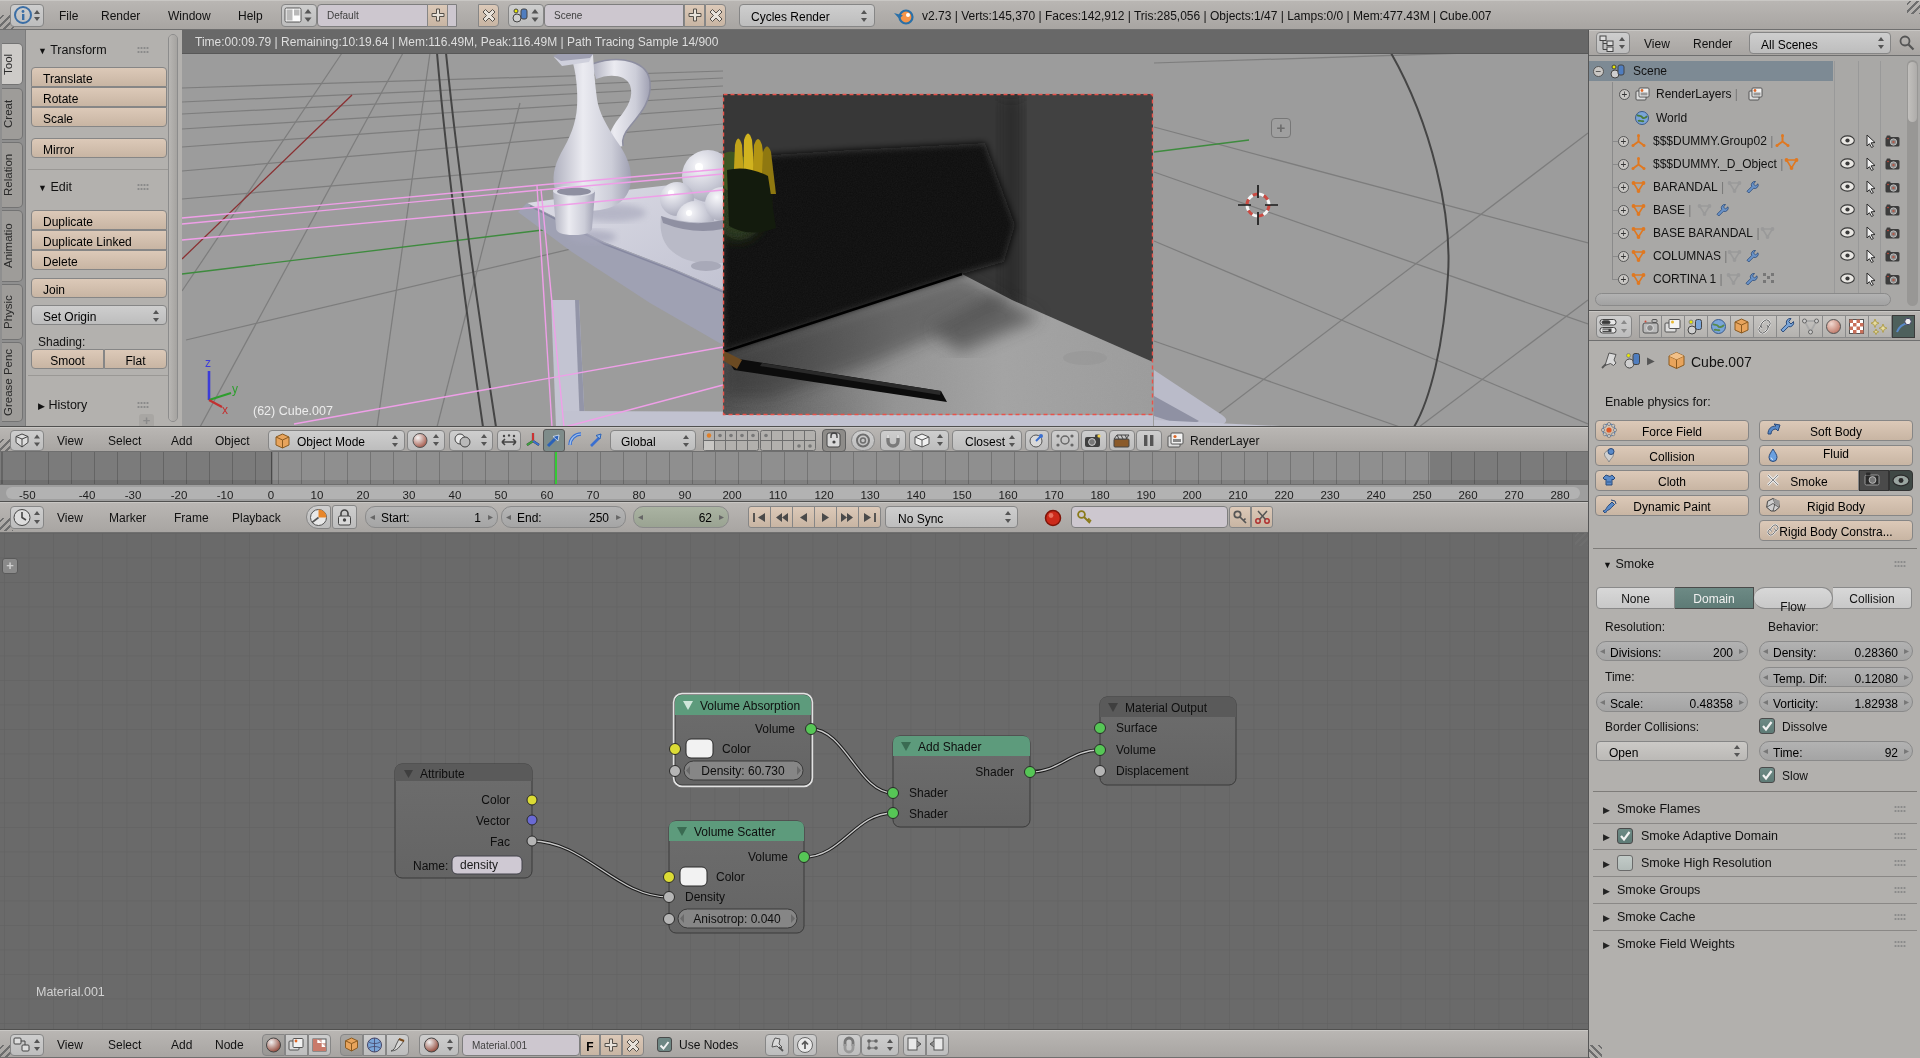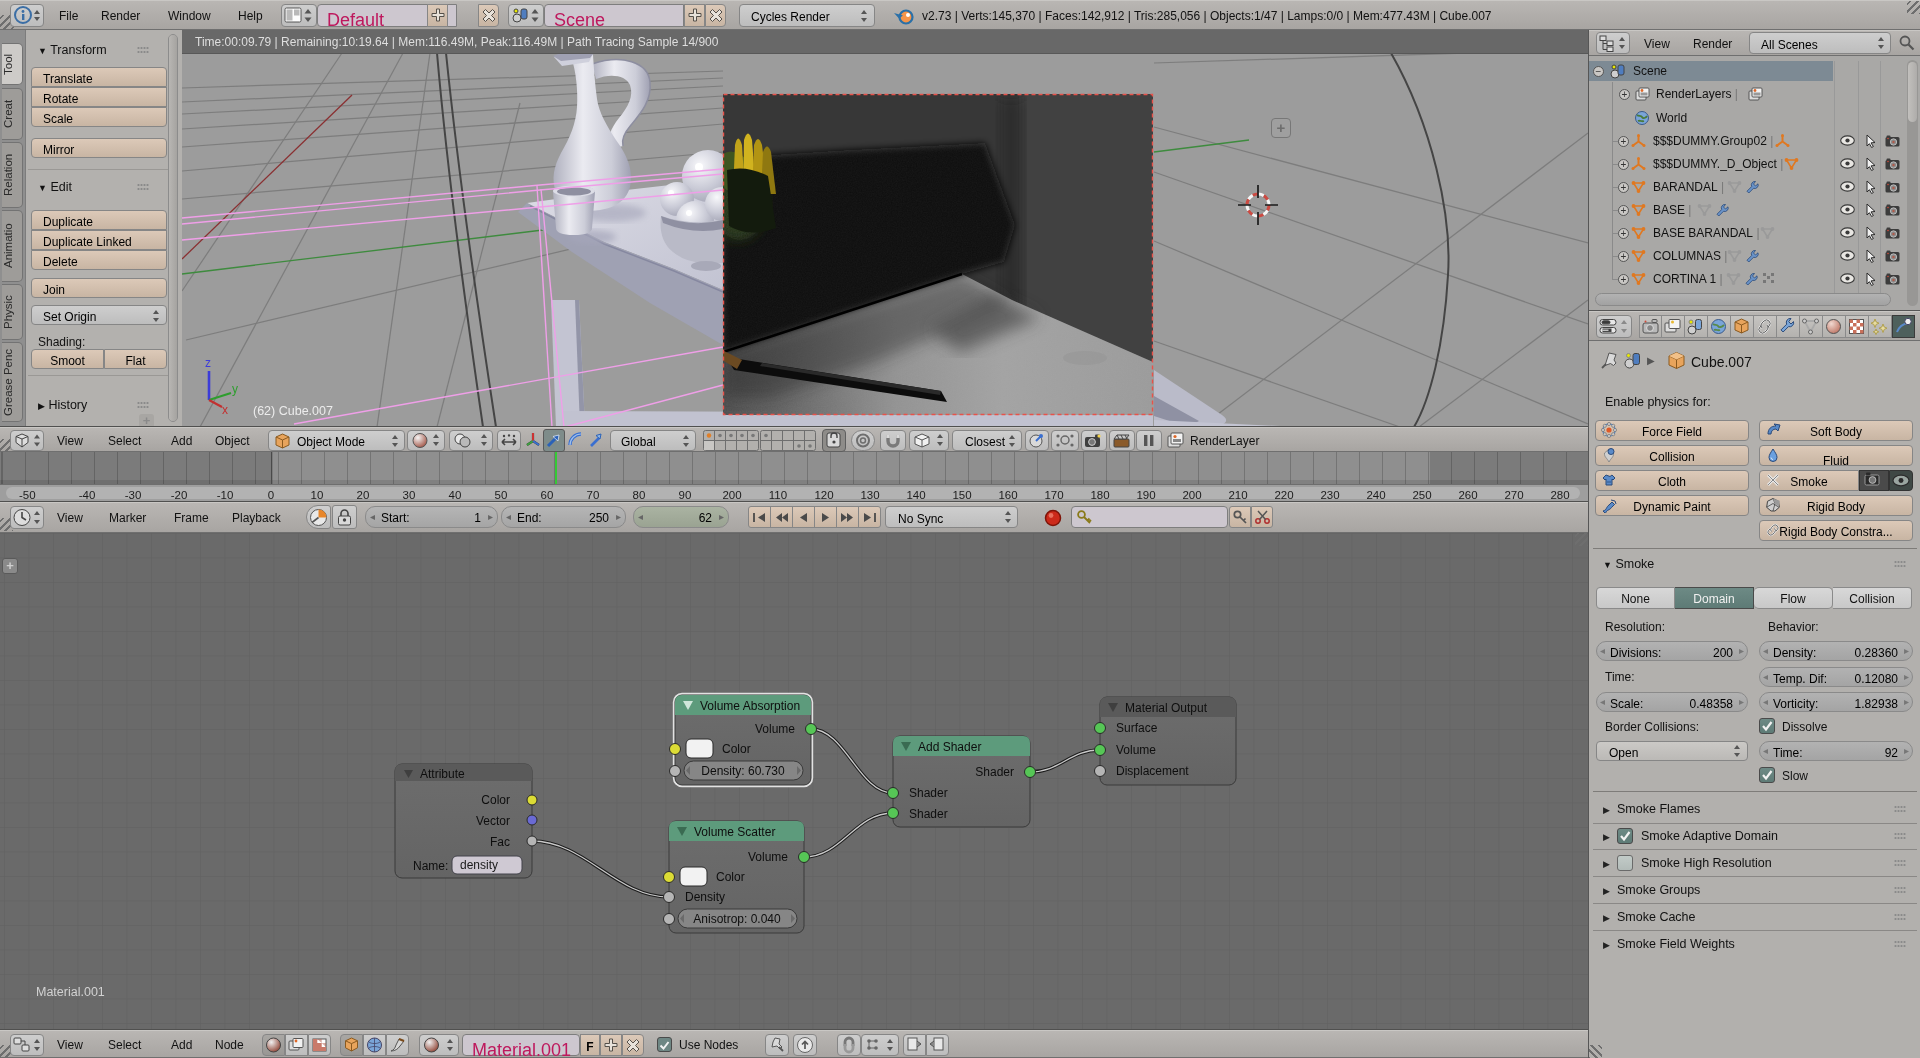--- a/index.html
+++ b/index.html
@@ -1,21 +1,21 @@
 <!DOCTYPE html>
 <html><head><meta charset="utf-8"><style>
 *{margin:0;padding:0;box-sizing:border-box}
 html,body{width:1920px;height:1058px;overflow:hidden;background:#9c9c9c;font-family:"Liberation Sans",sans-serif;}
 .abs{position:absolute}
 .txt{color:#111;font-size:12px;line-height:1}
 .wtxt{color:#e8e8e8;font-size:12px;line-height:1}
 .hdr{background:linear-gradient(#b9b6b3,#a8a5a2);border-top:1px solid #c9c7c4;border-bottom:1px solid #6f6f6f;box-shadow:0 -1px #50504f}
 .btn{background:linear-gradient(#dcc9b8,#c8b5a3);border:1px solid #868686;border-radius:4px;color:#000;font-size:12px;text-align:center}
 .gbtn{background:linear-gradient(#cecece,#bdbdbd);border:1px solid #868686;border-radius:4px;color:#000;font-size:12px}
-.fld{background:#cdc7cf;border:1px solid #7e7e7e;border-radius:4px;color:#be185d;font-size:18px}
+.fld{background:#cdc7cf;border:1px solid #7e7e7e;border-radius:4px;color:#404040;font-size:10px}
 .pill{background:linear-gradient(#b5b5b5,#a5a5a5);border:1px solid #8a8a8a;border-radius:10px;color:#000;font-size:12px}
 .updn{position:absolute;display:inline-block;width:9px;height:14px}
 .updn:before{content:"";position:absolute;left:1px;top:1px;border-left:3.5px solid transparent;border-right:3.5px solid transparent;border-bottom:4px solid #555}
 .updn:after{content:"";position:absolute;left:1px;bottom:1px;border-left:3.5px solid transparent;border-right:3.5px solid transparent;border-top:4px solid #555}
 .dots{width:12px;height:8px;background-image:radial-gradient(circle,#8a8a8a 1px,transparent 1.2px);background-size:3px 4px}
 .corner{position:absolute;width:13px;height:13px;background:repeating-linear-gradient(135deg,transparent 0 2px,#6e6e6e 2px 3.5px,transparent 3.5px 5px)}
 </style></head>
 <body>
 
 <div class="abs hdr" id="topbar" style="left:0;top:0;width:1920px;height:30px">
@@ -1214,21 +1214,21 @@
     </svg>
     <div class="abs btn" style="left:6px;top:184px;width:154px;height:21px;border-radius:4px;padding-top:4px">Dynamic Paint</div>
     <svg class="abs" style="left:12px;top:186px" width="16" height="16" viewBox="0 0 16 16">
       <path d="M2 14c4-1 3-4 6-6l3-3 2.5 2.5-3 3c-2 3-5 2-6 6z" fill="#5a8ac8" stroke="#2a4a7a"></path>
       <path d="M11 5l2.5 2.5M10 3l4 1 1 3" stroke="#2a4a7a" fill="none"></path>
     </svg>
     <div class="abs btn" style="left:170px;top:109px;width:154px;height:21px;border-radius:4px;padding-top:4px">Soft Body</div>
     <svg class="abs" style="left:176px;top:111px" width="16" height="16" viewBox="0 0 16 16">
       <path d="M3 12c0-5 3-8 8-8l-2-2 6 1-2 6-2-2c-3 0-5 2-5 5z" fill="#5a8ac8" stroke="#2a4a7a"></path>
     </svg>
-    <div class="abs btn" style="left:170px;top:134px;width:154px;height:21px;border-radius:4px;padding-top:8px">Fluid</div>
+    <div class="abs btn" style="left:170px;top:134px;width:154px;height:21px;border-radius:4px;padding-top:1px">Fluid</div>
     <svg class="abs" style="left:176px;top:136px" width="16" height="16" viewBox="0 0 16 16">
       <path d="M8 2C5.5 6 4 8 4 10.5a4 4 0 0 0 8 0C12 8 10.5 6 8 2z" fill="#6aa0e0" stroke="#2a4a7a"></path>
       <path d="M6 10.5a2 2 0 0 0 2 2" stroke="#d8e8f8" fill="none"></path>
     </svg>
     <div class="abs btn" style="left:170px;top:159px;width:100px;height:21px;border-radius:4px 0 0 4px;padding-top:4px">Smoke</div>
     <svg class="abs" style="left:176px;top:161px" width="16" height="16" viewBox="0 0 16 16">
       <path d="M3 3l10 10M13 3L3 13" stroke="#e8e8e8" stroke-width="2.8"></path>
       <path d="M3 3l10 10M13 3L3 13" stroke="#888" stroke-width="1"></path>
     </svg>
     <div class="abs" style="left:270px;top:159px;width:30px;height:21px;background:#4a4a4a;border:1px solid #333"><svg width="20" height="16" viewBox="0 0 20 16" style="margin:1px 0 0 4px">
@@ -1249,21 +1249,21 @@
     <div class="abs btn" style="left:170px;top:209px;width:154px;height:21px;border-radius:4px;padding-top:4px">Rigid Body Constra...</div>
     <svg class="abs" style="left:176px;top:211px" width="16" height="16" viewBox="0 0 16 16">
       <path d="M6.5 9.5a2.8 2.8 0 0 1 0-4l1.7-1.7a2.8 2.8 0 0 1 4 4l-1.2 1.2M9.5 6.5a2.8 2.8 0 0 1 0 4l-1.7 1.7a2.8 2.8 0 0 1-4-4l1.2-1.2" fill="none" stroke="#e8e8e8" stroke-width="1.8"></path>
       <path d="M6.5 9.5a2.8 2.8 0 0 1 0-4l1.7-1.7a2.8 2.8 0 0 1 4 4l-1.2 1.2M9.5 6.5a2.8 2.8 0 0 1 0 4l-1.7 1.7a2.8 2.8 0 0 1-4-4l1.2-1.2" fill="none" stroke="#555" stroke-width="0.8"></path>
     </svg>
     <div class="abs" style="left:4px;top:237px;width:324px;height:1px;background:#7e7c79"></div>
     <div class="abs txt" style="left:14px;top:247px;font-size:12.5px"><span style="font-size:9px">▼</span> Smoke</div>
     <div class="abs dots" style="left:305px;top:249px"></div>
     <div class="abs" style="left:7px;top:276px;width:79px;height:22px;background:linear-gradient(#d8d8d8,#c8c8c8);color:#111;border:1px solid #8a8a8a;border-radius:4px 0 0 4px;font-size:12px;text-align:center;padding-top:4px">None</div>
     <div class="abs" style="left:86px;top:276px;width:79px;height:22px;background:linear-gradient(#6d8a85,#5e7b76);color:#f0f0f0;border:1px solid #4a4a4a;border-left:none;border-radius:0;font-size:12px;text-align:center;padding-top:4px">Domain</div>
-    <div class="abs" style="left:165px;top:276px;width:79px;height:22px;background:linear-gradient(#d8d8d8,#c8c8c8);color:#111;border:1px solid #8a8a8a;border-left:none;border-radius:5px;font-size:12px;text-align:center;padding-top:4px">Flow</div>
+    <div class="abs" style="left:165px;top:276px;width:79px;height:22px;background:linear-gradient(#d8d8d8,#c8c8c8);color:#111;border:1px solid #8a8a8a;border-left:none;border-radius:11px;font-size:12px;text-align:center;padding-top:12px">Flow</div>
     <div class="abs" style="left:244px;top:276px;width:79px;height:22px;background:linear-gradient(#d8d8d8,#c8c8c8);color:#111;border:1px solid #8a8a8a;border-left:none;border-radius:0 4px 4px 0;font-size:12px;text-align:center;padding-top:4px">Collision</div>
     <div class="abs txt" style="left:16px;top:310px">Resolution:</div>
     <div class="abs txt" style="left:179px;top:310px">Behavior:</div>
     <div class="abs pill" style="left:7px;top:330px;width:152px;height:20px;background:linear-gradient(#b2b2b2,#a4a4a4)">
       <span class="abs" style="left:13px;top:4px">Divisions:</span>
       <span class="abs" style="right:14px;top:4px">200</span>
       <span class="abs" style="left:3px;top:3px;color:#777;font-size:10px">◂</span>
       <span class="abs" style="right:3px;top:3px;color:#777;font-size:10px">▸</span>
     </div>
     <div class="abs pill" style="left:170px;top:330px;width:154px;height:20px;background:linear-gradient(#b2b2b2,#a4a4a4)">

